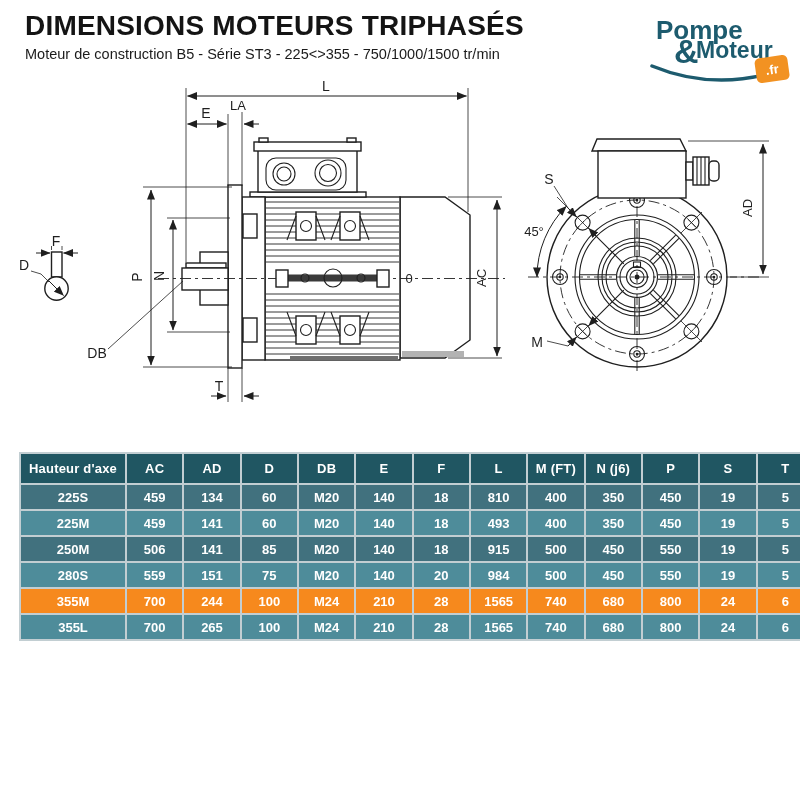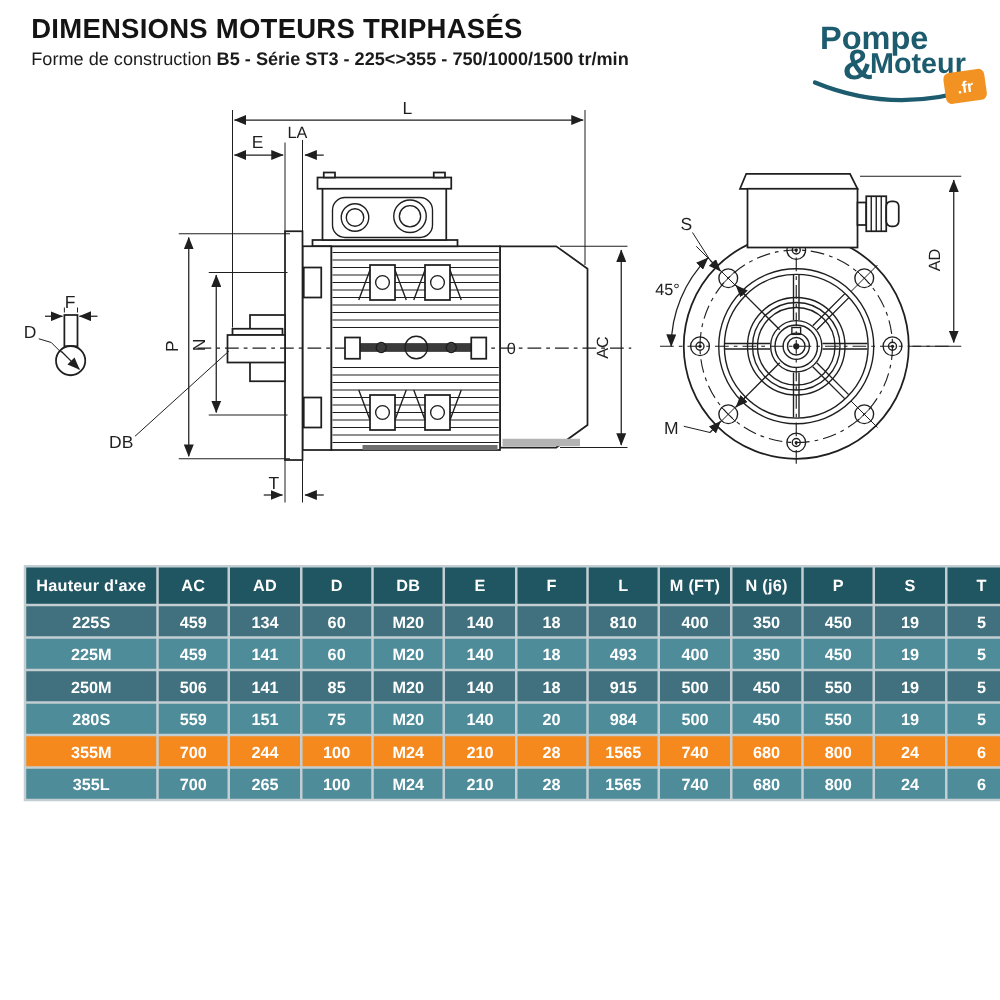--- a/index.html
+++ b/index.html
@@ -2,23 +2,23 @@
 <html style="--header-bg: #205662; --row-dark: #41717e; --row-light: #4e8c9a; --highlight: #f6891d; --cell-text: #ffffff; --table-border: #c2ced2; --logo-teal: #1d5b6e; --logo-orange: #f29222; --line: #1f1f1f;"><head>
 <meta charset="utf-8">
 <style>
   html,body{margin:0;padding:0}
   body{
     width:800px;height:800px;position:relative;background:#fff;
     font-family:"Liberation Sans",sans-serif;overflow:hidden;
     --line:#1f1f1f;
   }
   .header{position:absolute;left:25px;top:10px;width:560px}
-  .page-title{font-size:22px;font-weight:800;letter-spacing:.2px;color:#141414;margin:0;white-space:nowrap}
+  .page-title{font-size:28px;font-weight:800;letter-spacing:.2px;color:#141414;margin:0;white-space:nowrap}
   .page-subtitle{font-size:14.5px;color:#1b1b1b;margin-top:4px;font-weight:500;white-space:nowrap}
-  .page-subtitle .b{font-weight:700}
+  .page-subtitle .b{font-weight:400}
   .logo{position:absolute;left:600px;top:8px;width:196px;height:92px}
   #drawing{position:absolute;left:0;top:78px}
   .ol{stroke:var(--line);stroke-width:1.4;fill:#fff}
   .ln{stroke:var(--line);stroke-width:1.1;fill:none}
   .fin{stroke:var(--line);stroke-width:.9;fill:none}
   .dim{stroke:var(--line);stroke-width:1;fill:none}
   .thin{stroke:var(--line);stroke-width:.8;fill:none}
   .cl{stroke:var(--line);stroke-width:.9;fill:none;stroke-dasharray:11 4 3 4}
   .lbl{fill:var(--line);font-size:14px}
   .lbl13{fill:var(--line);font-size:13px}
@@ -37,21 +37,21 @@
   }
   tr.dark td{background:var(--row-dark,#41717e)}
   tr.light td{background:var(--row-light,#4e8c9a)}
   tr.hl td{background:var(--highlight,#f6891d)}
 </style>
 </head>
 <body>
 
 <div class="header">
   <h1 class="page-title">DIMENSIONS MOTEURS TRIPHASÉS</h1>
-  <div class="page-subtitle"><span>Forme de construction </span><span class="b">B5 - Série ST3 - 225&lt;&gt;355 - 750/1000/1500 tr/min</span></div>
+  <div class="page-subtitle"><span>Moteur de construction </span><span class="b">B5 - Série ST3 - 225&lt;&gt;355 - 750/1000/1500 tr/min</span></div>
 </div>
 
 <svg class="logo" viewBox="0 0 196 92">
   <text x="56" y="31" font-size="26" font-weight="800" fill="var(--logo-teal,#1d5b6e)">Pompe</text>
   <text x="74" y="55" font-size="34" font-weight="800" fill="var(--logo-teal,#1d5b6e)">&amp;</text>
   <text x="96" y="50" font-size="23" font-weight="800" fill="var(--logo-teal,#1d5b6e)">Moteur</text>
   <path d="M52 58 Q115 84 182 62" stroke="var(--logo-teal,#1d5b6e)" stroke-width="3.5" fill="none" stroke-linecap="round"></path>
   <g transform="translate(154,51) rotate(-8)">
     <rect x="0" y="0" width="33" height="25" rx="5" fill="var(--logo-orange,#f29222)"></rect>
     <text x="16.5" y="17.5" font-size="13" font-weight="800" fill="#fff" text-anchor="middle">.fr</text>

